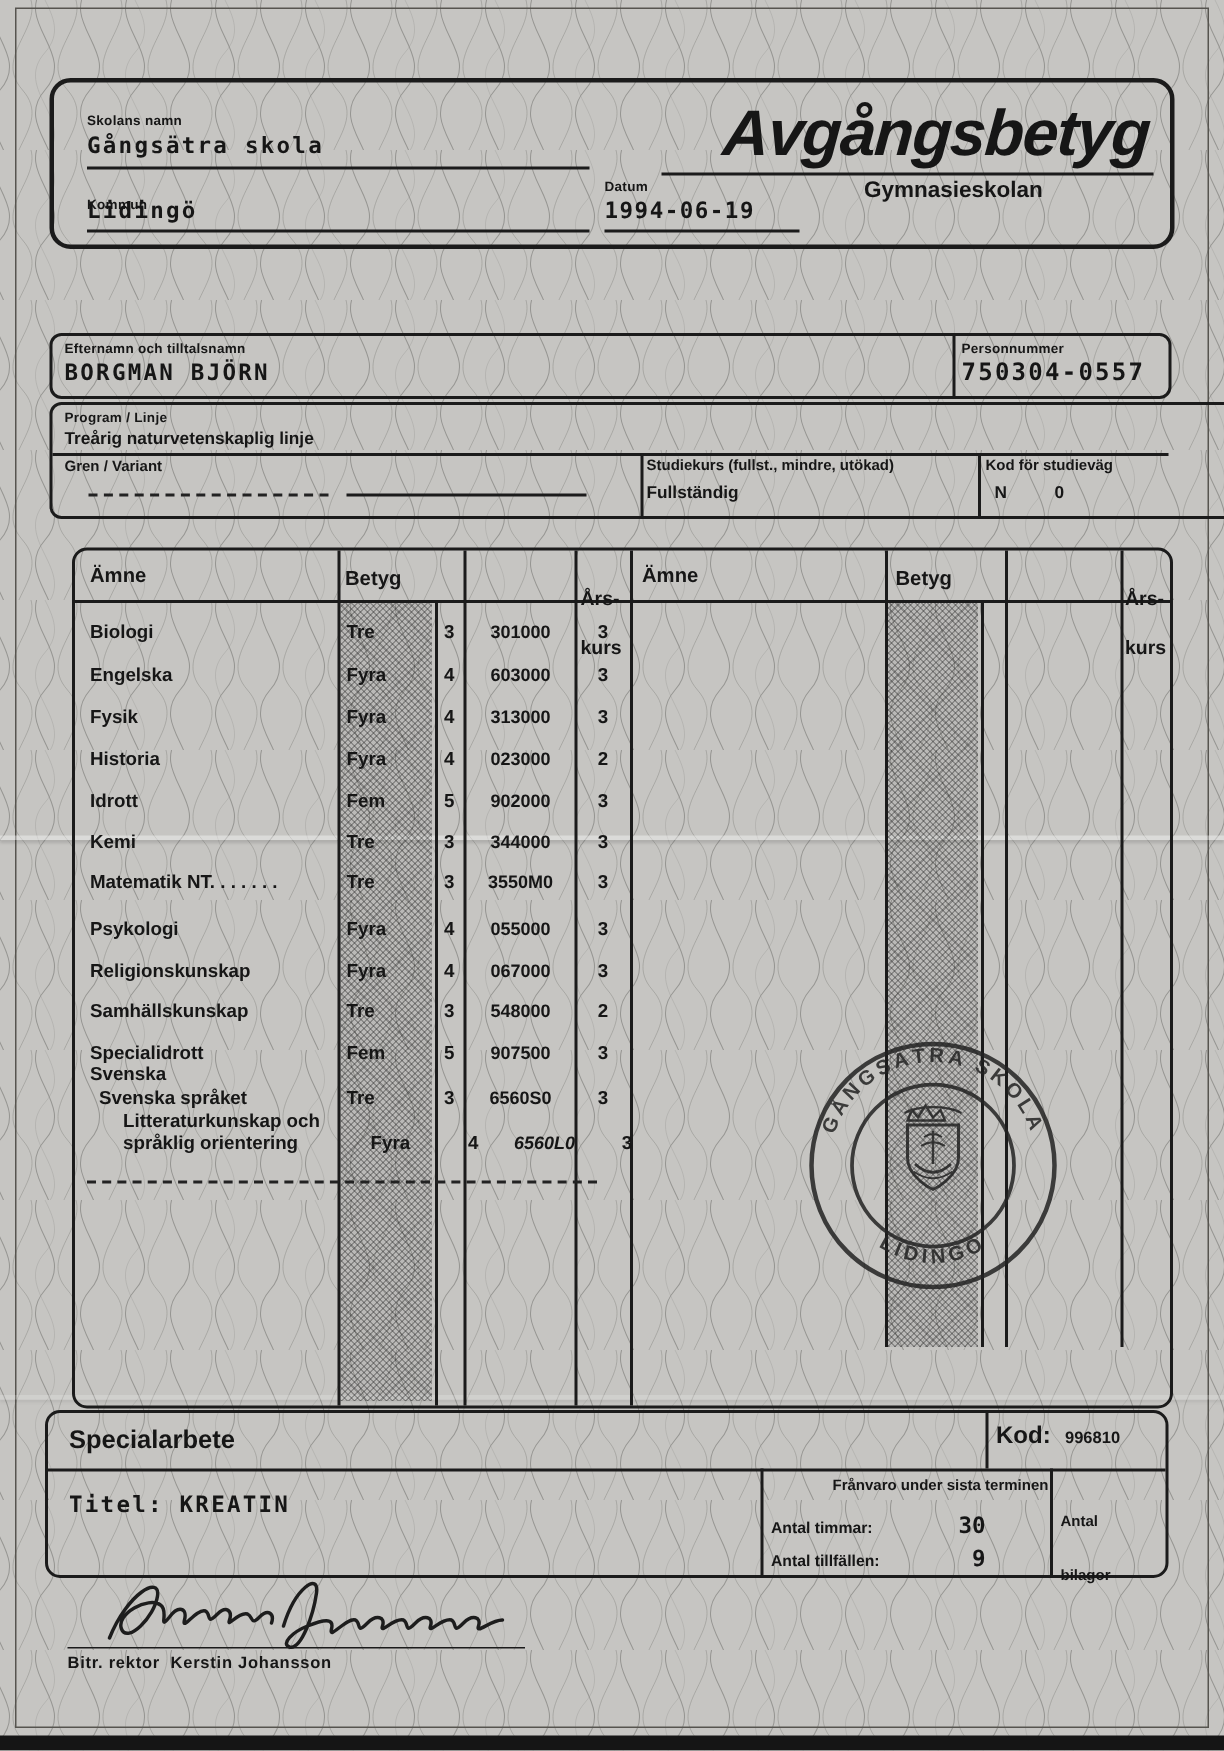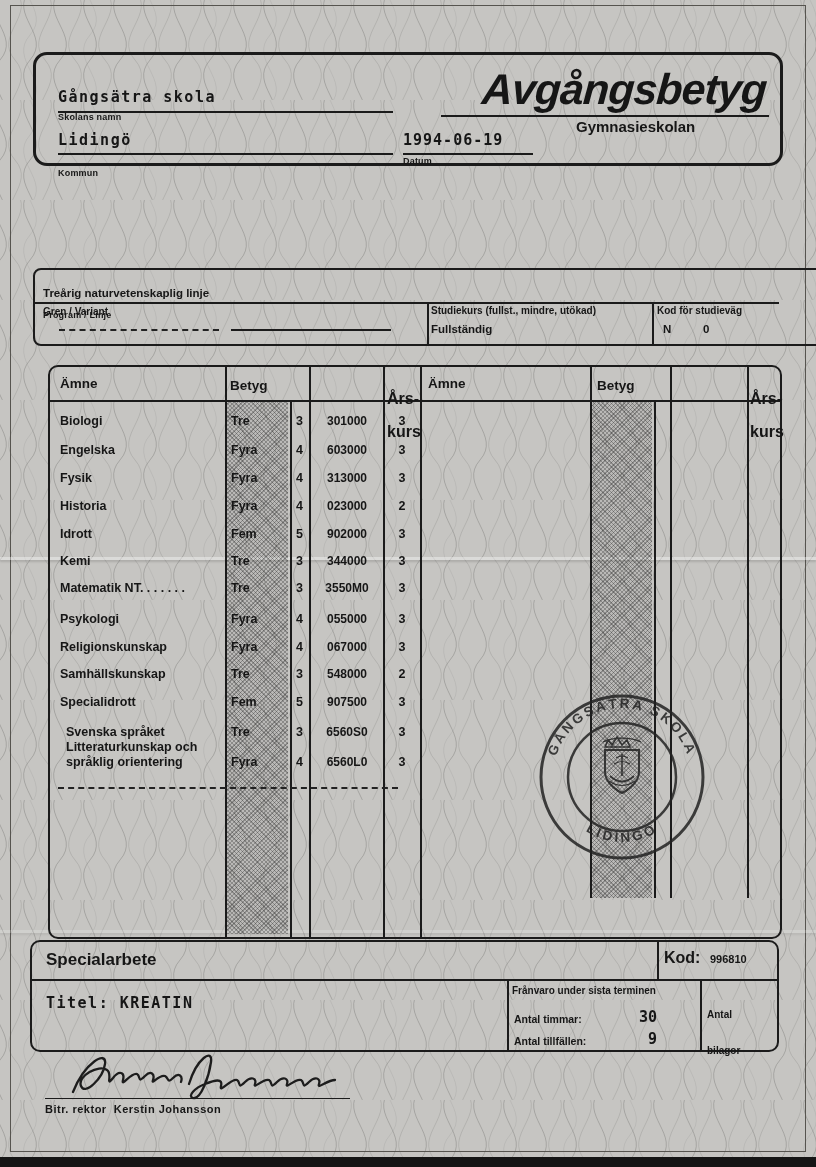--- a/index.html
+++ b/index.html
@@ -5,35 +5,35 @@
   html,body{margin:0;padding:0;}
   body{
     width:816px;height:1167px;position:relative;overflow:hidden;
     background:#c6c5c2;color:#161616;
     font-family:"Liberation Sans",sans-serif;
     -webkit-font-smoothing:antialiased;
   }
   #page{position:absolute;inset:0;z-index:1;}
   .bg{position:absolute;inset:0;z-index:0;}
   .box{position:absolute;border:2.5px solid #1b1b1b;border-radius:10px;background:transparent;}
-  .lbl{position:absolute;font-weight:bold;font-size:9px;letter-spacing:.2px;white-space:pre;margin-top:37px;}
+  .lbl{position:absolute;font-weight:bold;font-size:9px;letter-spacing:.2px;white-space:pre;}
   .lbl10{position:absolute;font-weight:bold;font-size:10px;white-space:pre;}
   .val{position:absolute;font-family:"DejaVu Sans Mono","Liberation Mono",monospace;font-weight:bold;white-space:pre;}
   .bval{position:absolute;font-weight:bold;font-size:11.5px;white-space:pre;}
   .vline{position:absolute;width:2px;background:#1b1b1b;}
   .hline{position:absolute;height:2px;background:#1b1b1b;}
   .uline{position:absolute;height:0;border-top:2px solid #1b1b1b;}
   .dline{position:absolute;height:0;border-top:2px dashed #222;}
   .shade{position:absolute;
     background:
       repeating-linear-gradient(45deg, rgba(30,30,30,.30) 0 1px, rgba(0,0,0,0) 1px 3px),
       repeating-linear-gradient(-45deg, rgba(30,30,30,.30) 0 1px, rgba(0,0,0,0) 1px 3px),
       rgba(90,90,90,.10);}
   .th{position:absolute;font-weight:bold;font-size:13.5px;white-space:pre;}
-  .th-small{position:absolute;font-weight:bold;font-size:16px;line-height:11px;white-space:pre;}
+  .th-small{position:absolute;font-weight:bold;font-size:13px;line-height:11px;white-space:pre;}
   .grow{position:absolute;left:0;width:638px;height:30px;font-weight:bold;font-size:12.5px;}
   .grow span{position:absolute;top:0;white-space:pre;}
   .c-sub{left:10px;}
   .c-betyg{left:181px;}
   .c-grade{left:240px;width:19px;text-align:center;}
   .c-code{left:261px;width:72px;text-align:center;font-size:12px;}
   .c-ak{left:334px;width:36px;text-align:center;}
   .crease{position:absolute;left:0;width:100%;height:3px;background:rgba(255,255,255,.38);box-shadow:0 2px 2px rgba(60,60,60,.18);}
   .title-big{position:absolute;font-style:italic;font-weight:bold;font-size:43px;letter-spacing:-1px;white-space:pre;transform:skewX(-4deg);}
 </style>
@@ -70,20 +70,27 @@
     <div class="val" style="left:22px;top:76px;font-size:15px;letter-spacing:1.5px;">Lidingö</div>
     <div class="uline" style="left:22px;top:98px;width:335px;"></div>
     <div class="lbl" style="left:367px;top:64px;">Datum</div>
     <div class="val" style="left:367px;top:76px;font-size:15px;letter-spacing:1px;">1994-06-19</div>
     <div class="uline" style="left:367px;top:98px;width:130px;"></div>
     <div class="title-big" style="right:14px;top:10px;">Avgångsbetyg</div>
     <div class="uline" style="left:405px;top:60px;width:328px;border-top-width:2.5px;"></div>
     <div class="bval" style="left:540px;top:63px;font-size:15px;">Gymnasieskolan</div>
   </div>
 
+  <div class="box" style="left:33px;top:222px;width:744px;height:40px;border-radius:8px;">
+    <div class="vline" style="left:600px;top:0;height:40px;"></div>
+    <div class="lbl" style="left:8px;top:3px;">Efternamn och tilltalsnamn</div>
+    <div class="val" style="left:8px;top:15px;font-size:15px;letter-spacing:1.5px;">BORGMAN BJÖRN</div>
+    <div class="lbl" style="left:606px;top:3px;">Personnummer</div>
+    <div class="val" style="left:606px;top:14px;font-size:16px;letter-spacing:1.5px;">750304-0557</div>
+  </div>
 
   <div class="box" style="left:33px;top:268px;width:744px;height:74px;border-radius:8px;padding-left:44px;">
     <div class="lbl" style="left:8px;top:3px;">Program / Linje</div>
     <div class="bval" style="left:8px;top:17px;">Treårig naturvetenskaplig linje</div>
     <div class="hline" style="left:0;top:32px;width:744px;"></div>
     <div class="vline" style="left:392px;top:32px;height:42px;"></div>
     <div class="vline" style="left:617px;top:32px;height:42px;"></div>
     <div class="lbl10" style="left:8px;top:36px;">Gren / Variant</div>
     <div class="dline" style="left:24px;top:59px;width:160px;"></div>
     <div class="uline" style="left:196px;top:59px;width:160px;"></div>
@@ -196,33 +203,36 @@
           <span class="c-code">548000</span>
           <span class="c-ak">2</span>
         </div>
         <div class="grow" style="top: 328px;">
           <span class="c-sub">Specialidrott</span>
           <span class="c-betyg">Fem</span>
           <span class="c-grade">5</span>
           <span class="c-code">907500</span>
           <span class="c-ak">3</span>
         </div>
+        <div class="grow" style="top: 342px;">
+          <span class="c-sub">Svenska</span>
+        </div>
         <div class="grow" style="top: 358px;">
           <span class="c-sub" style="left: 16px;">Svenska språket</span>
           <span class="c-betyg">Tre</span>
           <span class="c-grade">3</span>
           <span class="c-code">6560S0</span>
           <span class="c-ak">3</span>
         </div>
-        <div class="grow" style="top: 373px;">
+        <div class="grow" style="top: 373px; margin-left: 16px;">
           <span class="c-sub" style="left: 16px;">Litteraturkunskap och</span>
           <span class="c-sub" style="top: 15px; left: 16px;">språklig orientering</span>
           <span class="c-betyg" style="top: 15px;">Fyra</span>
           <span class="c-grade" style="top: 15px;">4</span>
-          <span class="c-code" style="top: 15px;">6560L0</span>
+          <span class="c-code" style="top: 15px; font-style: italic;">6560L0</span>
           <span class="c-ak" style="top: 15px;">3</span>
         </div>
       </div>
 
     <div class="dline" style="left:8px;top:420px;width:340px;"></div>
 
     <div style="position:absolute;left:487px;top:325px;width:170px;height:170px;opacity:.85;">
       <svg width="170" height="170" viewBox="0 0 170 170">
         <defs>
           <path id="arcTop" d="M16,85 A69,69 0 0 1 154,85" fill="none"></path>
@@ -253,21 +263,21 @@
 
   <div class="box" style="left:30px;top:940px;width:745px;height:108px;border-radius:10px;">
     <div class="vline" style="left:625px;top:0;height:37px;"></div>
     <div class="hline" style="left:0;top:37px;width:745px;"></div>
     <div class="vline" style="left:475px;top:37px;height:71px;"></div>
     <div class="vline" style="left:668px;top:37px;height:71px;"></div>
     <div class="bval" style="left:14px;top:8px;font-size:17px;">Specialarbete</div>
     <div class="bval" style="left:632px;top:7px;font-size:16px;">Kod:</div>
     <div class="bval" style="left:678px;top:11px;font-size:11px;">996810</div>
     <div class="val" style="left:14px;top:52px;font-size:15px;letter-spacing:1.5px;">Titel: KREATIN</div>
-    <div class="lbl10" style="left:464px;top:43px;padding-left:16px;">Frånvaro under sista terminen</div>
+    <div class="lbl10" style="left:507px;top:43px;padding-left:16px;">Frånvaro under sista terminen</div>
     <div class="lbl10" style="left:482px;top:71px;font-size:10.5px;">Antal timmar:</div>
     <div class="val" style="left:590px;top:66px;width:35px;text-align:right;font-size:15px;">30</div>
     <div class="lbl10" style="left:482px;top:93px;font-size:10.5px;">Antal tillfällen:</div>
     <div class="val" style="left:590px;top:88px;width:35px;text-align:right;font-size:15px;">9</div>
     <div class="lbl10" style="left:675px;top:43px;line-height:12px;">
       <div>Antal</div>
       <div>bilagor</div>
     </div>
   </div>
 

